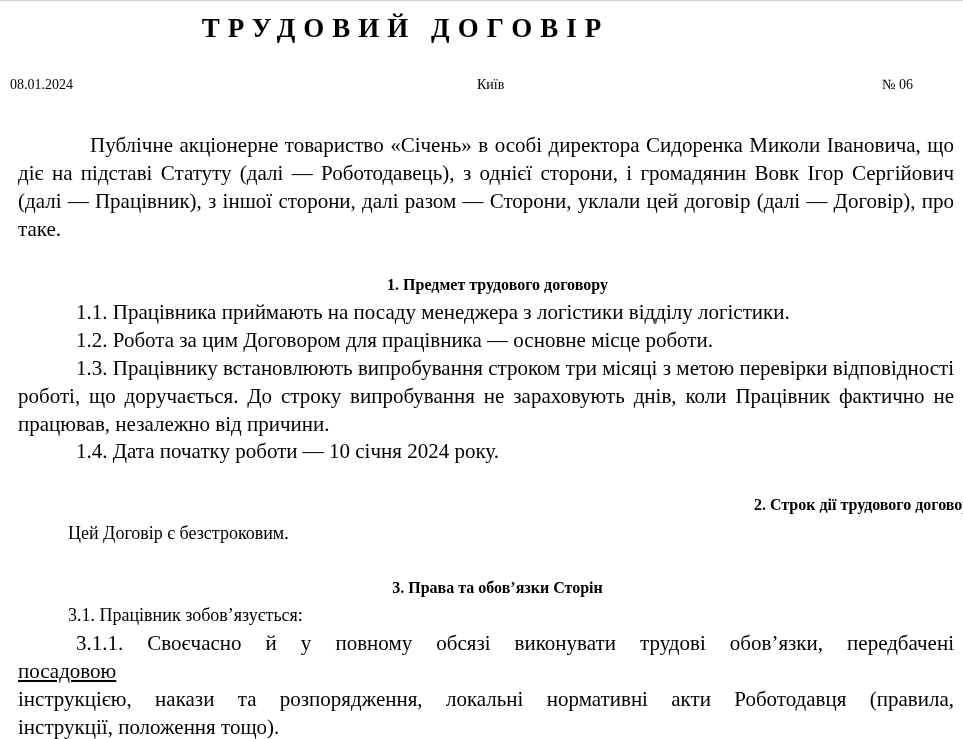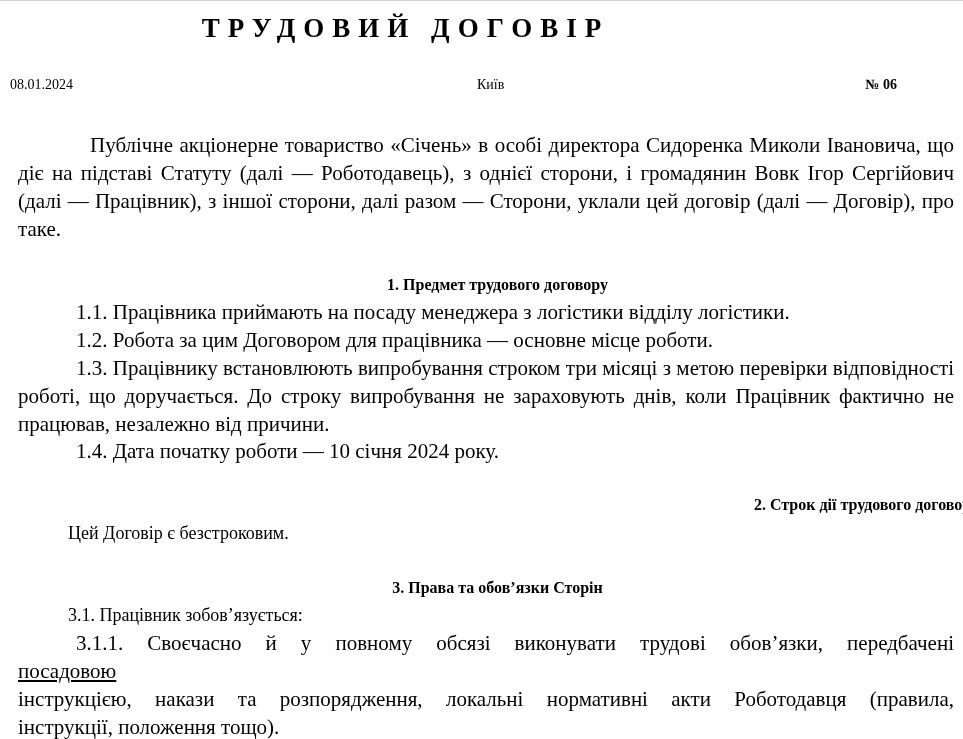--- a/index.html
+++ b/index.html
@@ -15,21 +15,21 @@
   .title {
     position: absolute; top: 12px; left: 0; width: 811px; text-align: center;
     font-weight: bold; font-size: 27px; letter-spacing: 8px;
   }
   .meta-row {
     position: absolute; top: 76px; left: 10px; width: 903px;
     font-size: 14px; height: 26px;
   }
   .meta-date { position: absolute; left: 0; top: 0; }
   .meta-city { position: absolute; left: 440px; top: 0; margin-left: 27px; }
-  .meta-num { position: absolute; right: 16px; top: 0; font-weight: bold; }
+  .meta-num { position: absolute; right: 0; top: 0; }
   .para {
     position: absolute; left: 18px; width: 936px;
     font-size: 21px; line-height: 28px; text-align: justify;
     text-align-last: left;
   }
   .indent-big { text-indent: 72px; }
   .indent { text-indent: 58px; }
   .heading {
     position: absolute; left: 16px; width: 963px; text-align: center;
     font-size: 16px; font-weight: bold; line-height: 28px;

